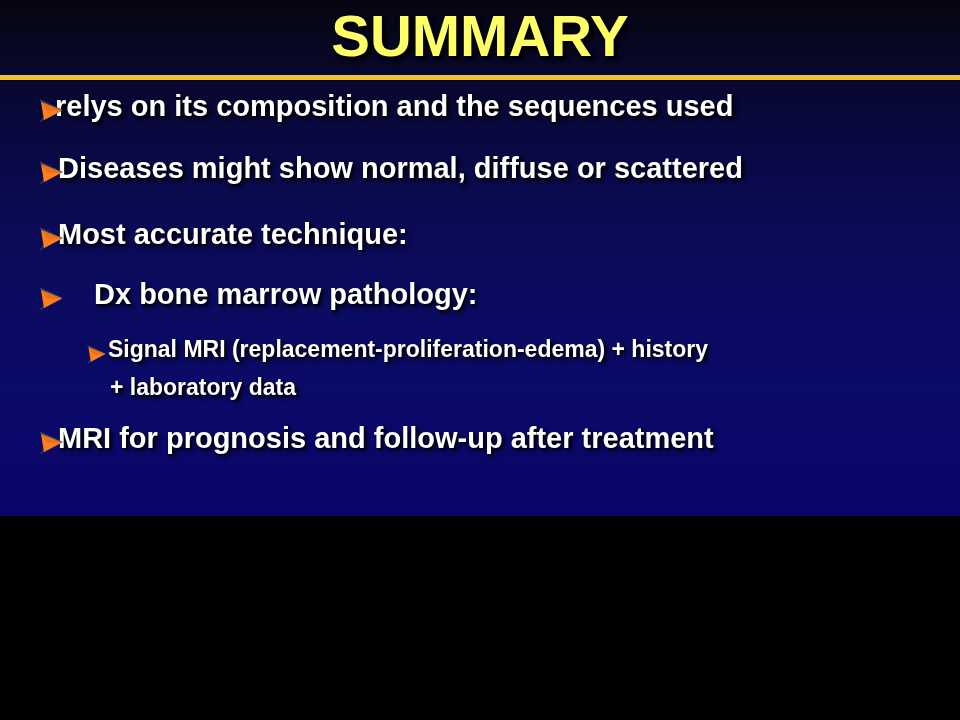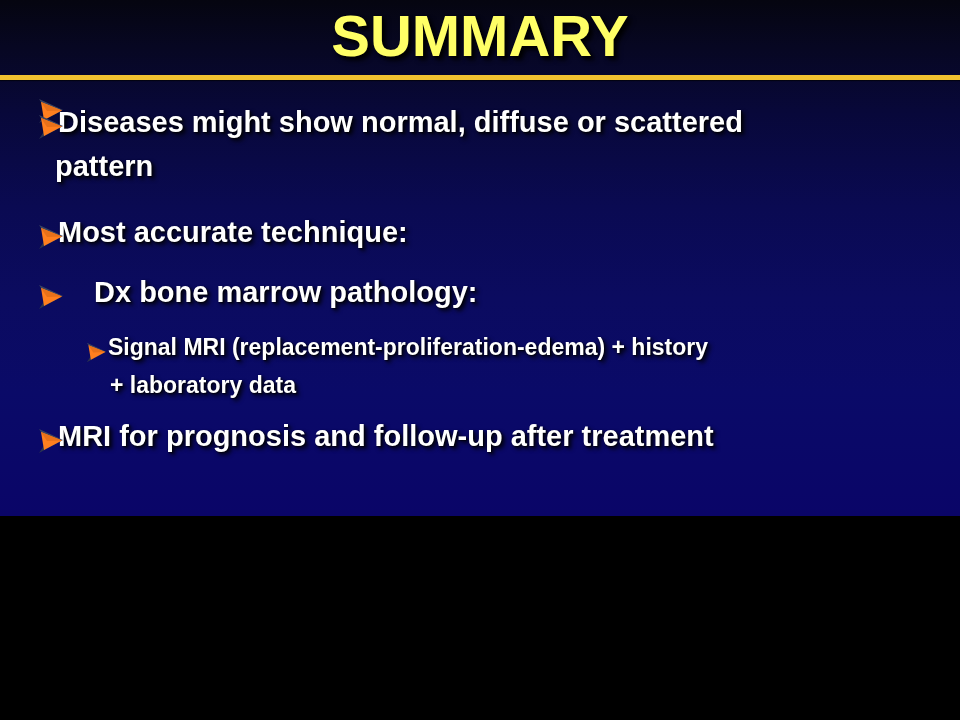--- a/index.html
+++ b/index.html
@@ -132,33 +132,33 @@
 
     <div class="bullet-row lvl1" style="margin-top:2px;">
       <span class="arrow" style="top:8px;width:26px;height:26px;">
         <svg width="26" height="26" viewBox="0 0 26 26" aria-hidden="true">
           <polygon points="1,1 25,12 9,13" fill="#3a4460"></polygon>
           <polygon points="1,25 25,12 9,13" fill="#2b3350"></polygon>
           <polygon points="3,4 24,12.5 6,22" fill="#ff7f1f"></polygon>
           <polygon points="3,4 24,12.5 9,13" fill="#e8711a"></polygon>
         </svg>
       </span>
+      <span class="wrap btext">relys on its composition and the sequences used</span>
     </div>
 
     <div class="bullet-row lvl1" style="margin-top:18px;">
       <span class="arrow" style="top:8px;width:26px;height:26px;">
         <svg width="26" height="26" viewBox="0 0 26 26" aria-hidden="true">
           <polygon points="1,1 25,12 9,13" fill="#3a4460"></polygon>
           <polygon points="1,25 25,12 9,13" fill="#2b3350"></polygon>
           <polygon points="3,4 24,12.5 6,22" fill="#ff7f1f"></polygon>
           <polygon points="3,4 24,12.5 9,13" fill="#e8711a"></polygon>
         </svg>
       </span>
       <span class="ltext btext" style="margin-left:58px;">Diseases might show normal, diffuse or scattered</span>
-      <span class="wrap btext">pattern</span>
     </div>
 
     <div class="bullet-row lvl1" style="margin-top:22px;">
       <span class="arrow" style="top:8px;width:26px;height:26px;">
         <svg width="26" height="26" viewBox="0 0 26 26" aria-hidden="true">
           <polygon points="1,1 25,12 9,13" fill="#3a4460"></polygon>
           <polygon points="1,25 25,12 9,13" fill="#2b3350"></polygon>
           <polygon points="3,4 24,12.5 6,22" fill="#ff7f1f"></polygon>
           <polygon points="3,4 24,12.5 9,13" fill="#e8711a"></polygon>
         </svg>

